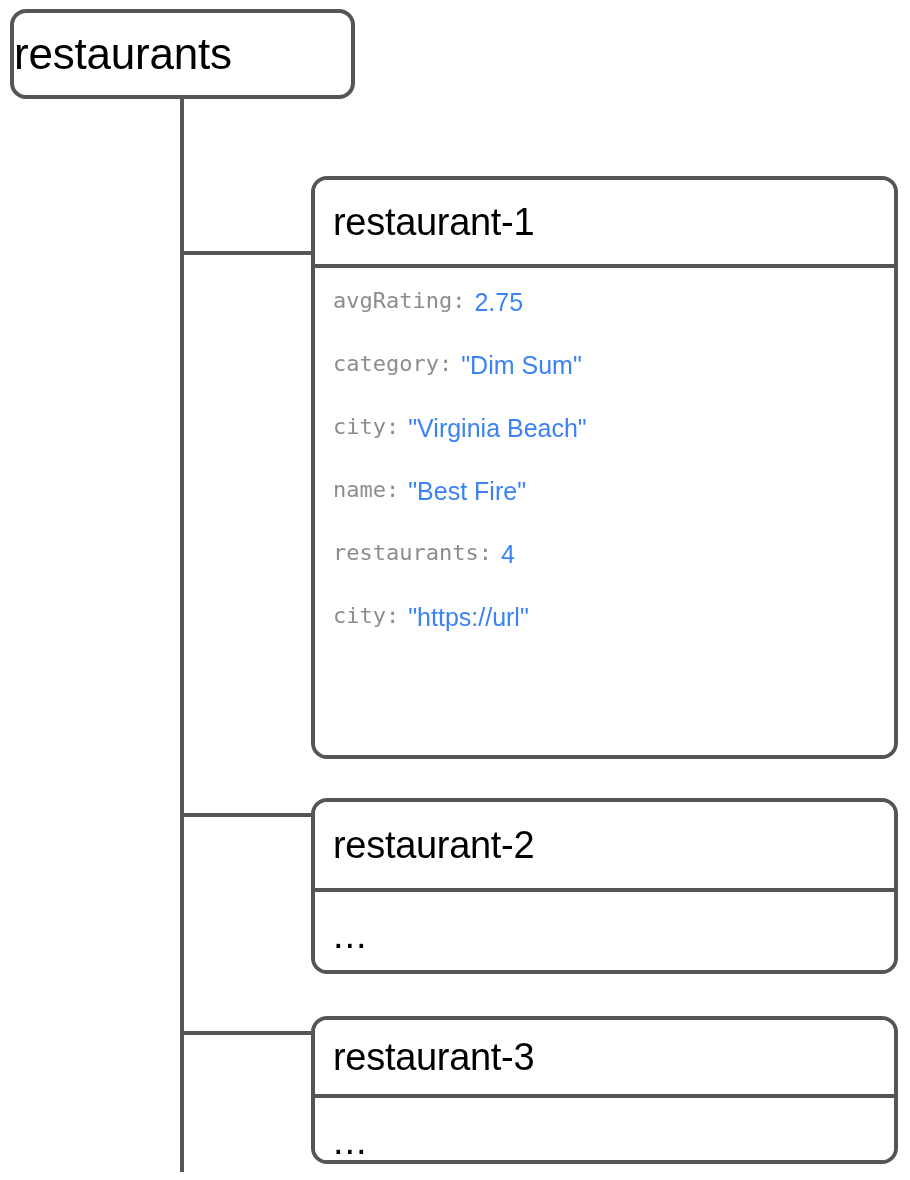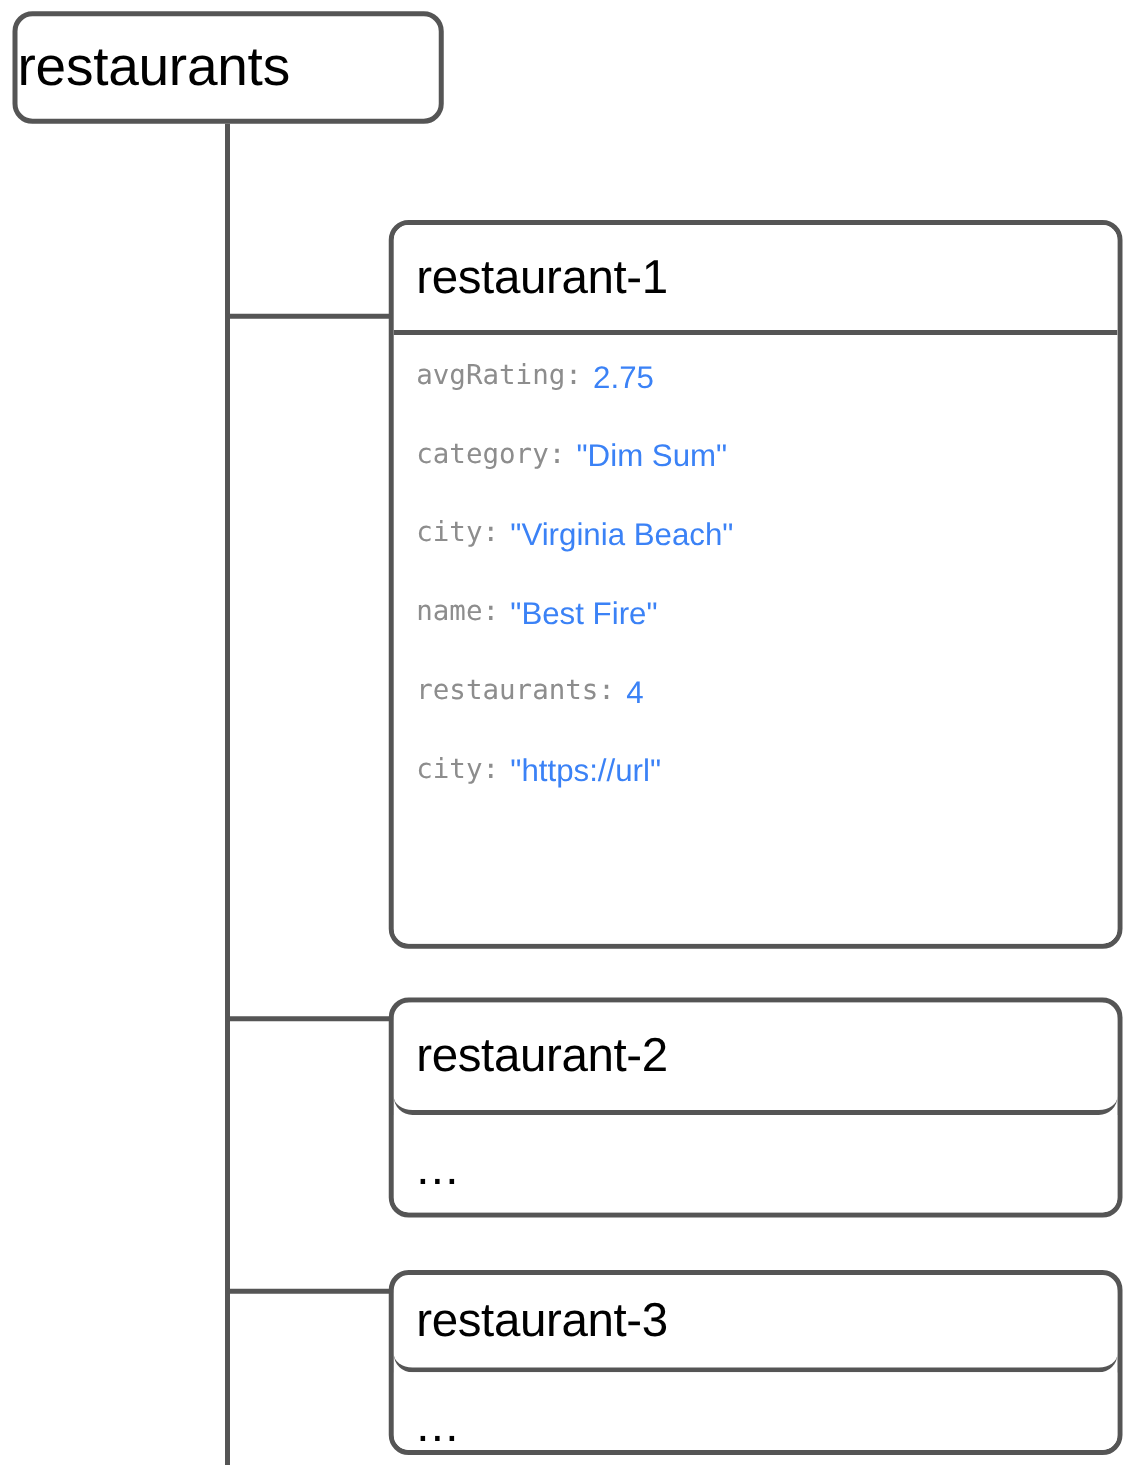--- a/index.html
+++ b/index.html
@@ -101,21 +101,21 @@
 
   
   #doc-card-1 { top: 135px; height: 583px; }
   #doc-card-1 .doc-card-header { height: 88px; }
   #doc-card-1 .doc-card-body { padding: 22px 0 0 18px; }
 
   
   #doc-card-2 { top: 757px; height: 176px; }
   #doc-card-3 { top: 975px; height: 148px; }
   #doc-card-2 .doc-card-header,
-  #doc-card-3 .doc-card-header { height: 90px; border-radius: 15px; }
+  #doc-card-3 .doc-card-header { height: 90px; }
   #doc-card-2 .doc-card-body,
   #doc-card-3 .doc-card-body { padding: 24px 0 0 18px; }
 
   
   .field-list {
     display: flex;
     flex-direction: column;
   }
   .field-row {
     height: 63px;

